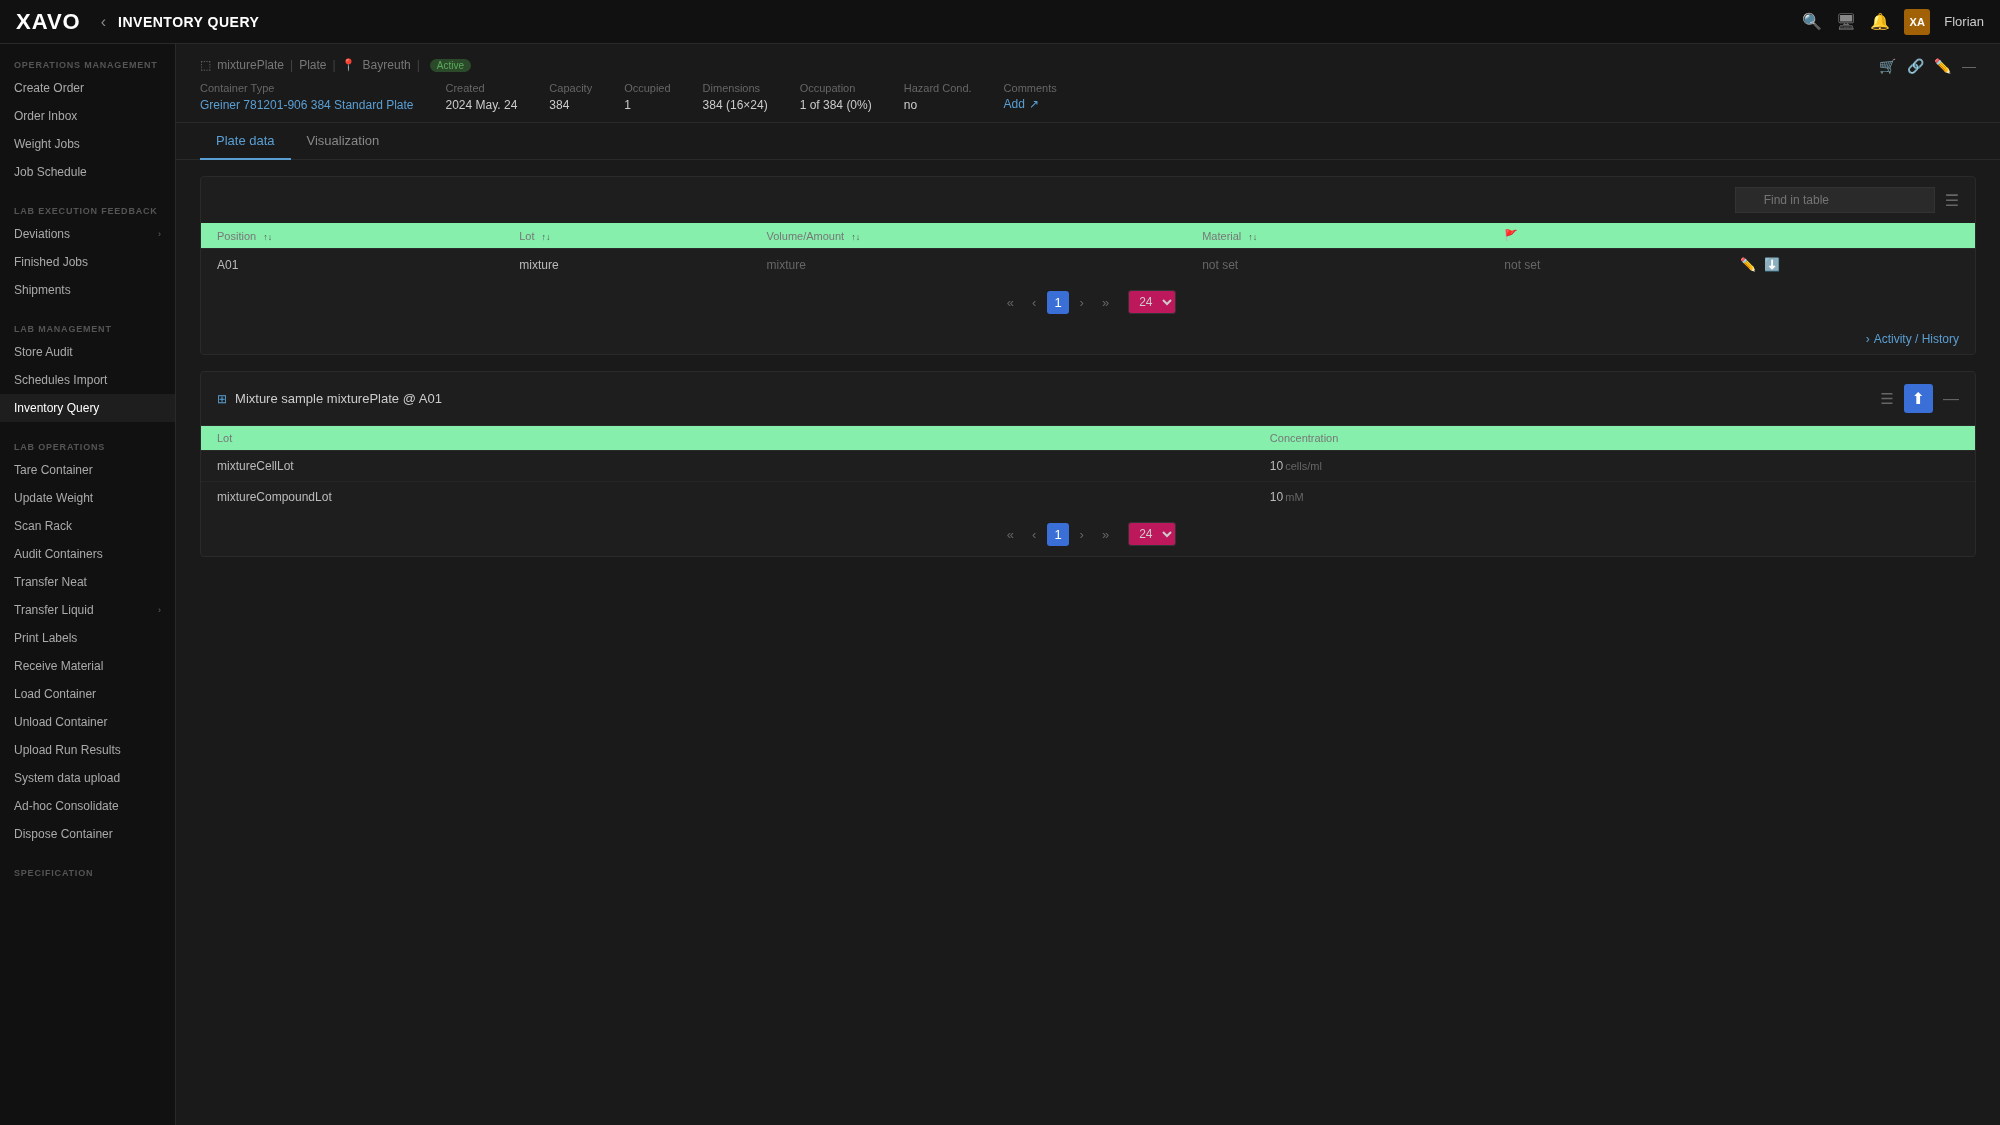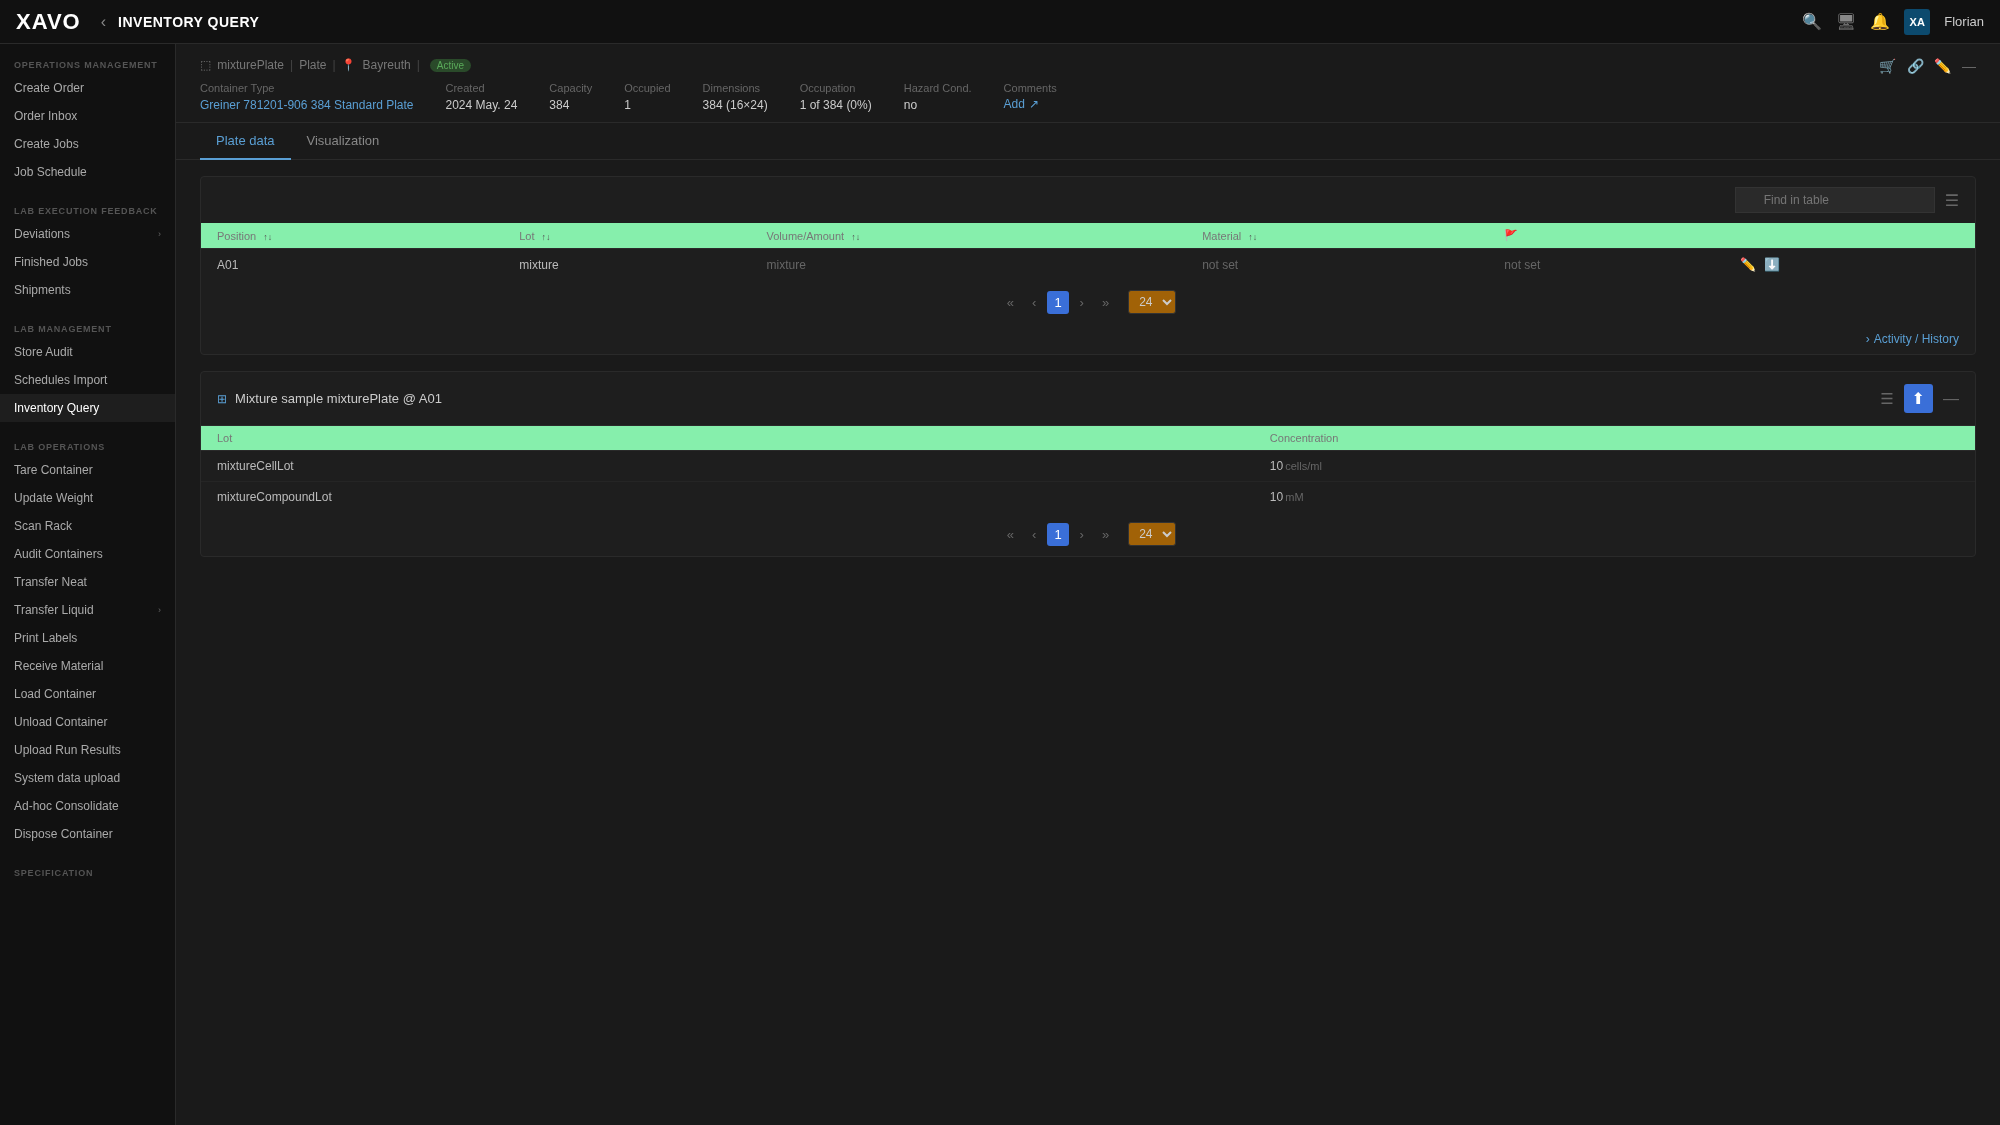--- a/index.html
+++ b/index.html
@@ -49,21 +49,21 @@
       display: flex;
       align-items: center;
       gap: 14px;
     }
     .nav-icon {
       color: #888;
       font-size: 16px;
       cursor: pointer;
     }
     .avatar {
-      background: #0c4a6e;
+      background: #a16207;
       color: #fff;
       font-size: 11px;
       font-weight: 700;
       border-radius: 3px;
       width: 26px;
       height: 26px;
       display: flex;
       align-items: center;
       justify-content: center;
     }
@@ -294,21 +294,21 @@
       background: transparent;
       border: none;
       color: #666;
       cursor: pointer;
       font-size: 13px;
       padding: 4px 7px;
       border-radius: 3px;
     }
     .page-btn.active { background: #3a6fd8; color: #fff; }
     .page-size-select {
-      background: #a16207;
+      background: #be185d;
       border: 1px solid #333;
       color: #ccc;
       border-radius: 3px;
       padding: 3px 6px;
       font-size: 12px;
       cursor: pointer;
       outline: none;
     }
     .page-size-wrapper {
       display: flex;
@@ -391,21 +391,21 @@
   <div class="sidebar">
       <div class="sidebar-section">
         <div class="sidebar-section-label">OPERATIONS MANAGEMENT</div>
         <div class="sidebar-item">
           <span>Create Order</span>
         </div>
         <div class="sidebar-item">
           <span>Order Inbox</span>
         </div>
         <div class="sidebar-item">
-          <span>Create Jobs</span>
+          <span>Weight Jobs</span>
         </div>
         <div class="sidebar-item">
           <span>Job Schedule</span>
         </div>
       </div>
       <div class="sidebar-section">
         <div class="sidebar-section-label">LAB EXECUTION FEEDBACK</div>
         <div class="sidebar-item">
           <span>Deviations</span>
           <span class="chevron">›</span>

